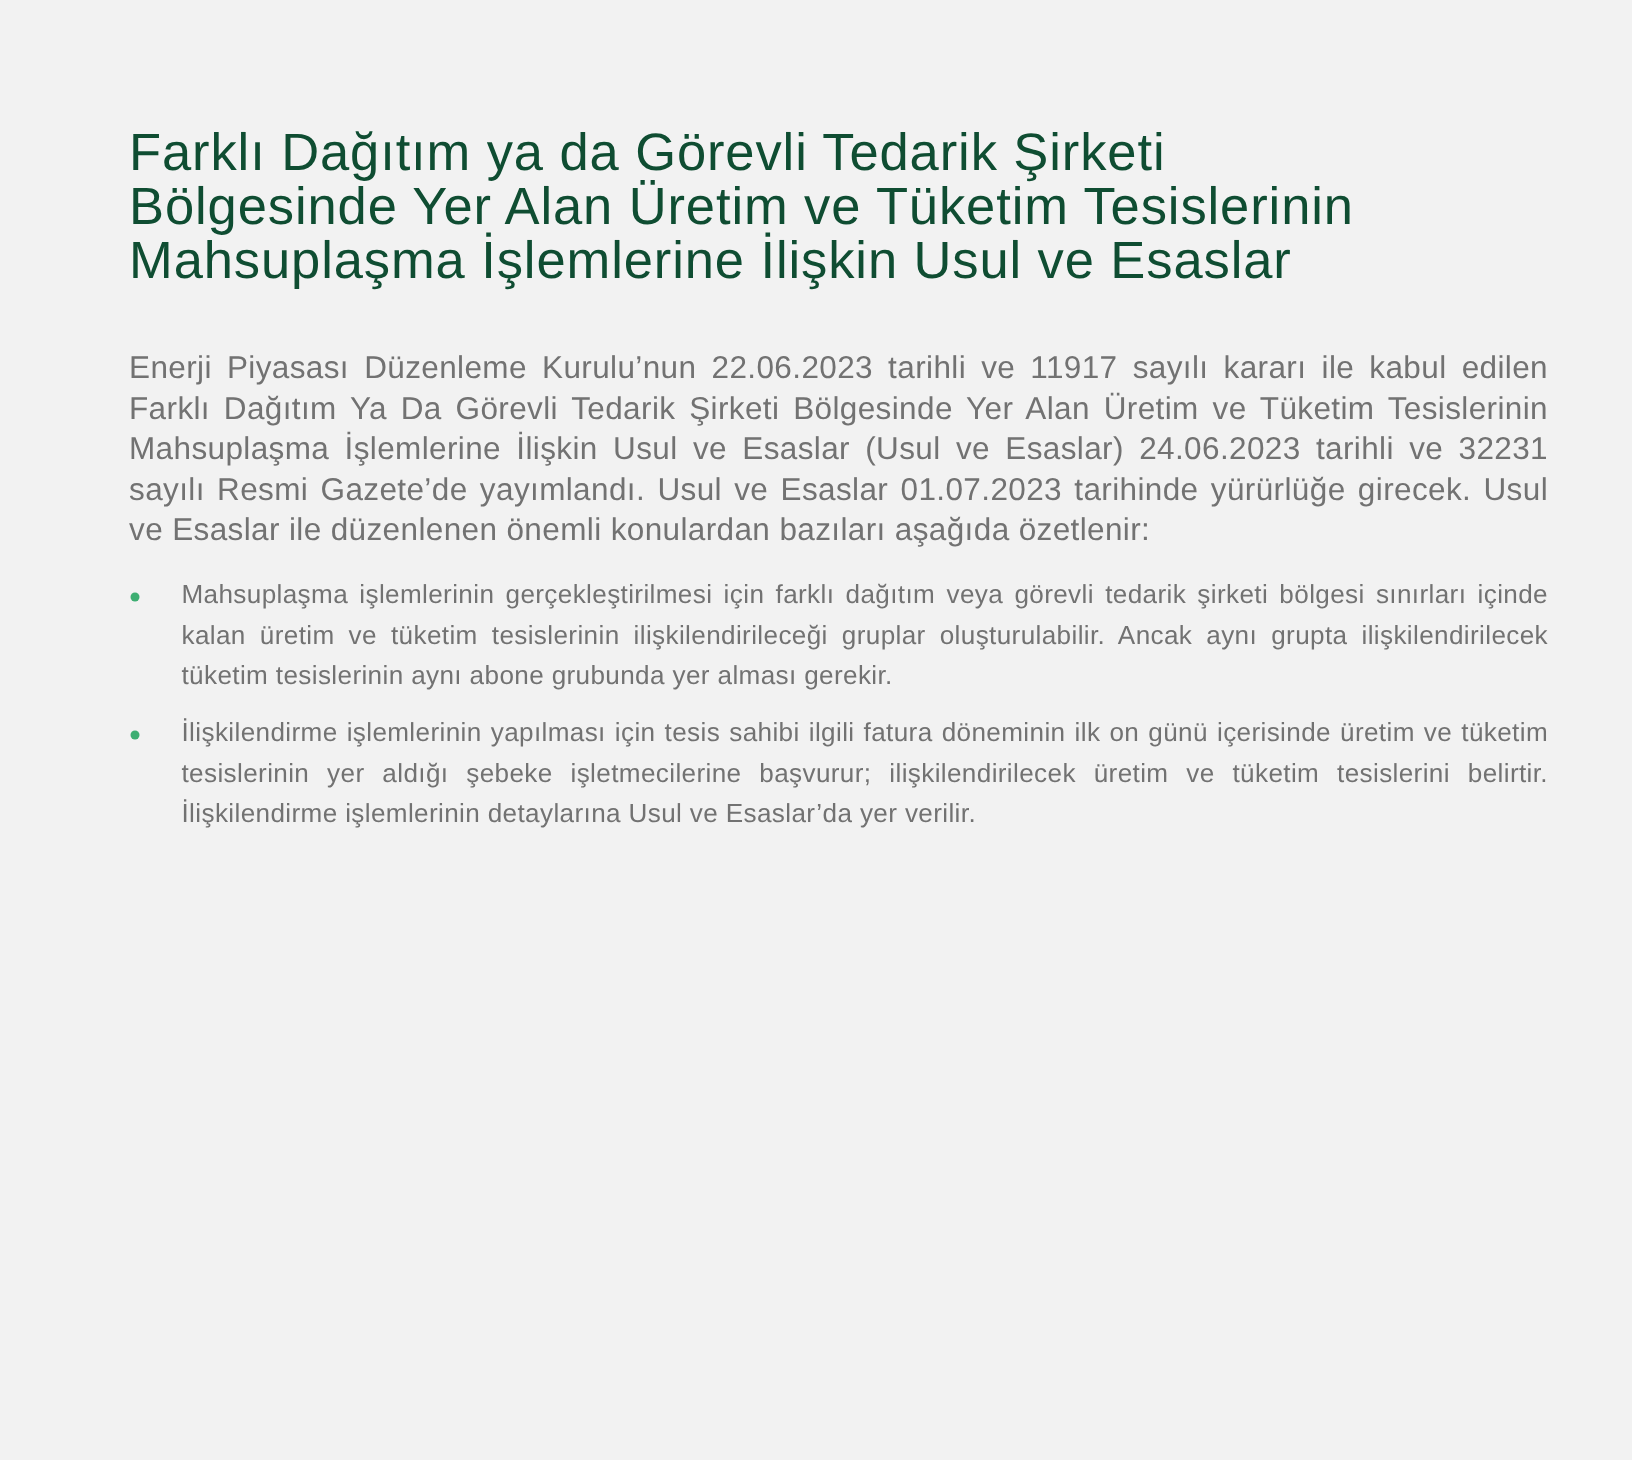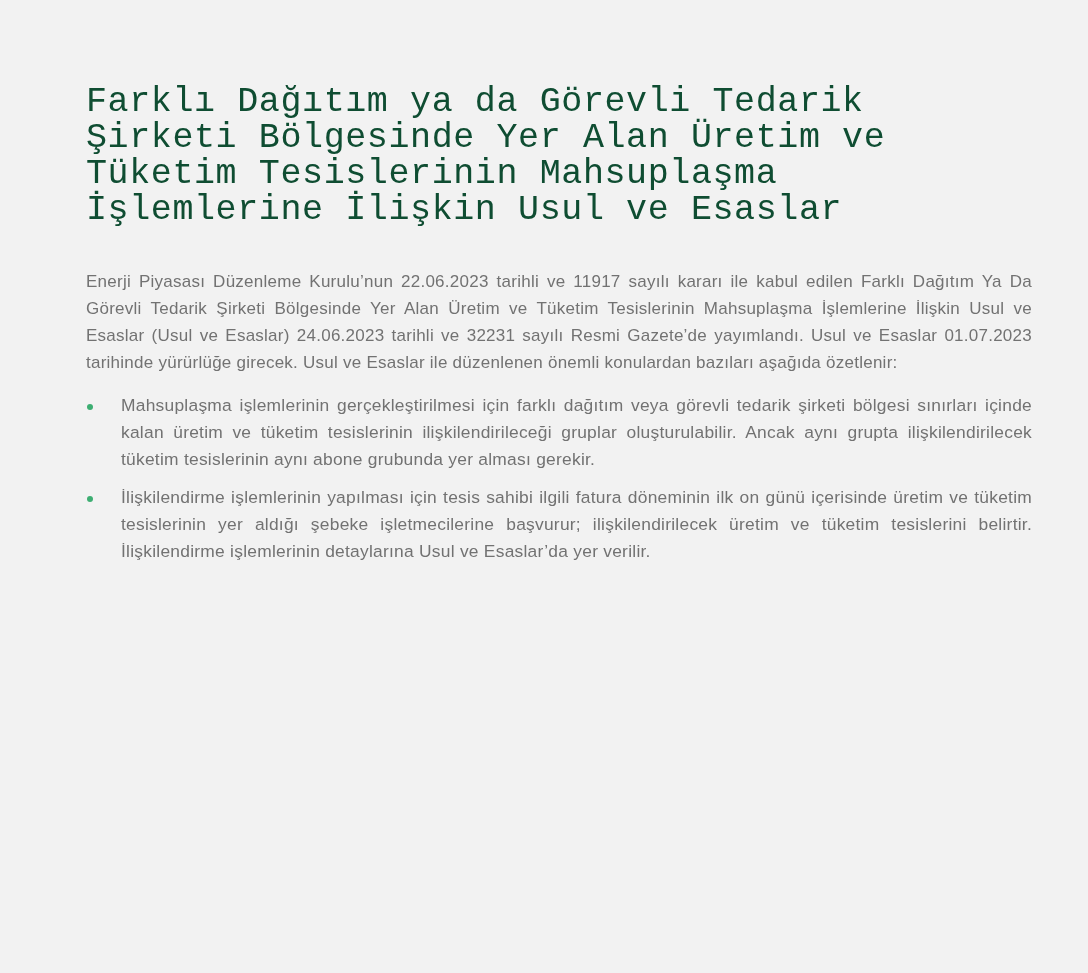--- a/index.html
+++ b/index.html
@@ -10,37 +10,37 @@
     font-family: "Liberation Sans", "DejaVu Sans", sans-serif;
   }
   .article {
     position: absolute;
     left: 86px; top: 84px;
     width: 946px;
   }
   .title {
     margin: 0;
     width: 820px;
-    font-family: Liberation Mono, monospace;
+    font-family: Liberation Sans, sans-serif;
     font-weight: normal;
     font-size: 35px;
     line-height: 36px;
     color: #0f4d32;
     letter-spacing: 0.6px;
   }
   .date {
     margin-top: 14px;
     font-size: 16px;
     font-weight: bold;
     color: #3dae72;
     letter-spacing: 0.3px;
   }
   .intro {
     margin: 40px 0 0 0;
-    font-size: 17px;
+    font-size: 21px;
     line-height: 27px;
     color: #727272;
     text-align: justify;
     letter-spacing: 0.25px;
   }
   .bullets {
     list-style: none;
     margin: 16px 0 0 0;
     padding: 0;
   }

